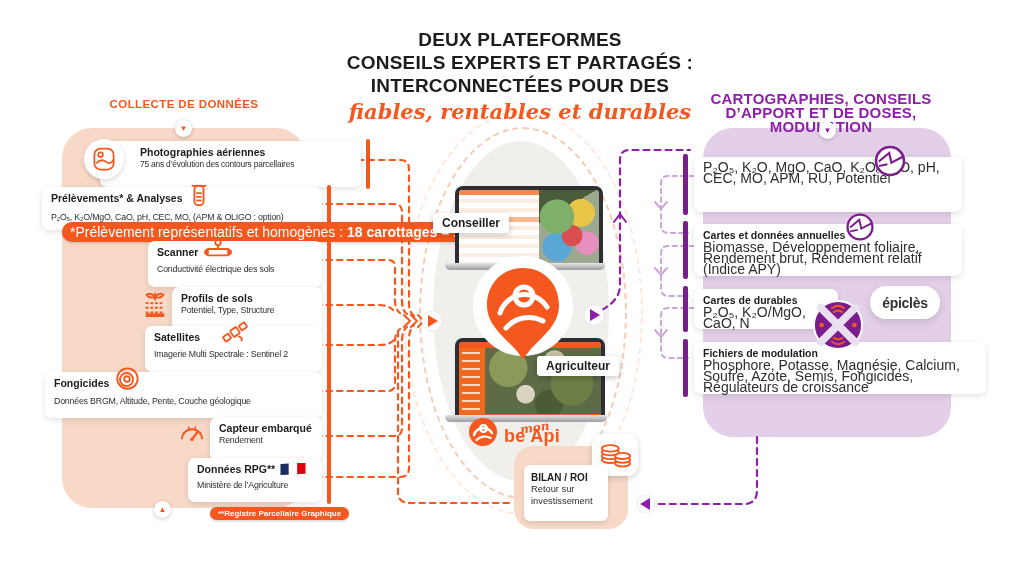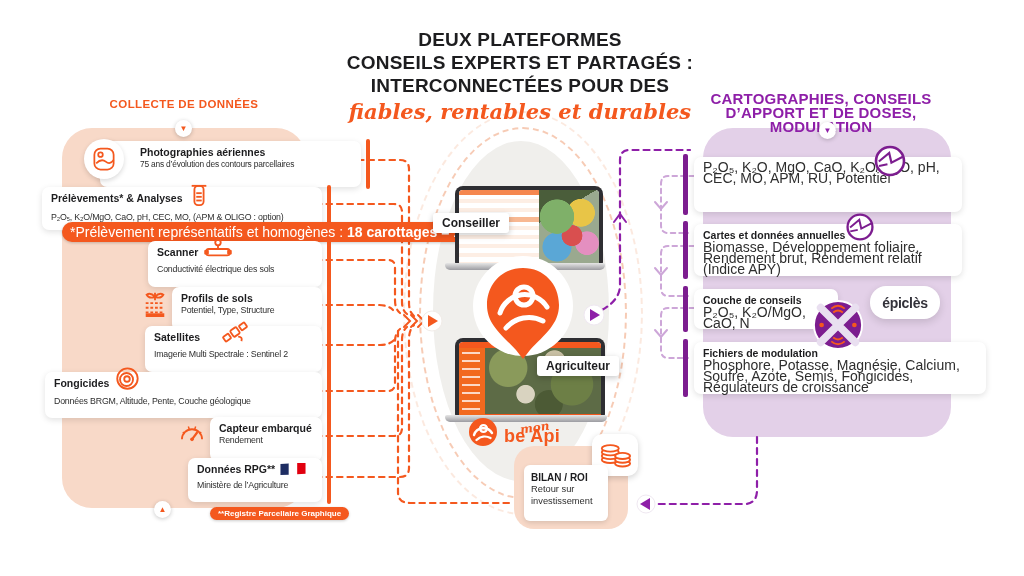--- a/index.html
+++ b/index.html
@@ -335,21 +335,21 @@
           <path d="M10,27 L17,22"></path>
         </g>
       </svg>
     </div>
     <div class="ttl">Cartes et données annuelles</div>
     <div class="bdy">Biomasse, Développement foliaire, Rendement brut, Rendement relatif (Indice APY)</div>
   </div>
 
   <div class="card rcard" style="left:694px;top:289px;width:126px;height:30px;">
     <div class="bar-p"></div>
-    <div class="ttl">Couche de conseils</div>
+    <div class="ttl">Cartes de durables</div>
     <div class="bdy">P₂O₅, K₂O/MgO, CaO, N</div>
   </div>
   <div class="abs" style="left:812px;top:299px;z-index:5;">
     <svg width="52" height="52" viewBox="0 0 54 54">
       <circle cx="27" cy="27" r="25" fill="#7c1d8f" stroke="#fff" stroke-width="2"></circle>
       <path d="M9,9 L45,45 M45,9 L9,45" stroke="#e9dff0" stroke-width="8" stroke-linecap="round" fill="none"></path>
       <g fill="none" stroke="#f4581e" stroke-width="2">
         <path d="M20,10 Q27,4 34,10"></path>
           <path d="M22,14 Q27,10 32,14"></path>
         <path d="M20,44 Q27,50 34,44"></path>

